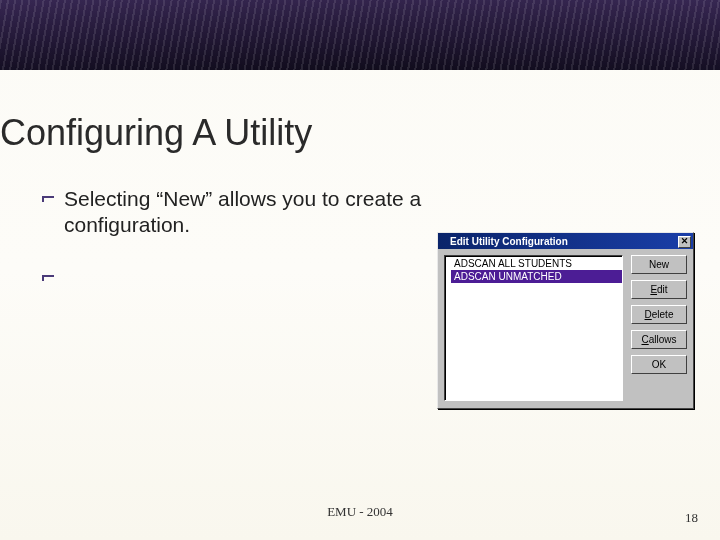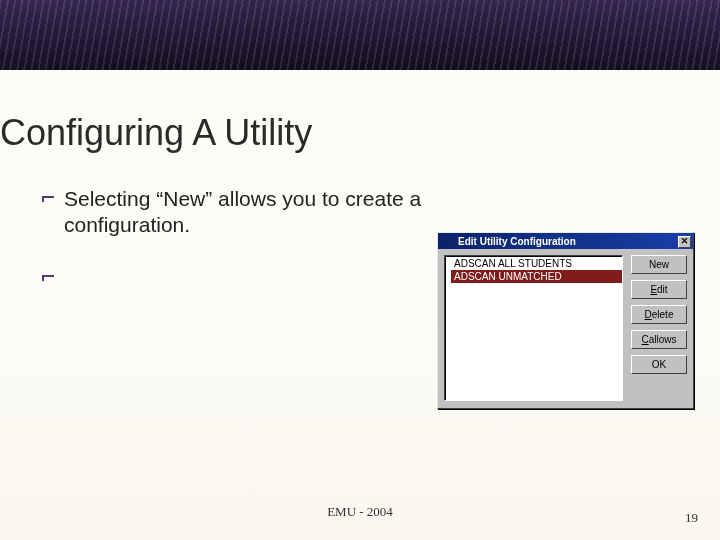--- a/index.html
+++ b/index.html
@@ -91,21 +91,21 @@
     border-bottom: 1px solid #444;
     font-family: Tahoma, Arial, sans-serif;
     box-shadow: 1px 1px 0 #000;
   }
   .titlebar {
     height: 16px;
     background: linear-gradient(to right, #0a246a, #1a3ea8);
     color: #fff;
     font-size: 10px;
     font-weight: bold;
-    padding: 1px 2px 0 20px;
+    padding: 1px 2px 0 12px;
     display: flex;
     align-items: center;
     justify-content: space-between;
     box-sizing: border-box;
   }
   .titlebar-close {
     width: 13px;
     height: 12px;
     background: #c1c1c1;
     border-top: 1px solid #fff;
@@ -140,21 +140,21 @@
     box-sizing: border-box;
     overflow: hidden;
   }
   .list-item {
     padding: 0 3px;
     height: 13px;
     line-height: 13px;
     white-space: nowrap;
   }
   .list-item.selected {
-    background: #7f1d1d;
+    background: #4c1d95;
     color: #fff;
   }
   .button-col {
     width: 56px;
     display: flex;
     flex-direction: column;
     gap: 6px;
   }
   .win-btn {
     height: 19px;
@@ -238,14 +238,14 @@
             <span>allows</span>
         </div>
         <div class="win-btn">
           <span>OK</span>
         </div>
       </div>
     </div>
   </div>
 
   <div class="footer-left">EMU - 2004</div>
-  <div class="footer-right">19</div>
+  <div class="footer-right">18</div>
 </div>
 
 </body></html>

